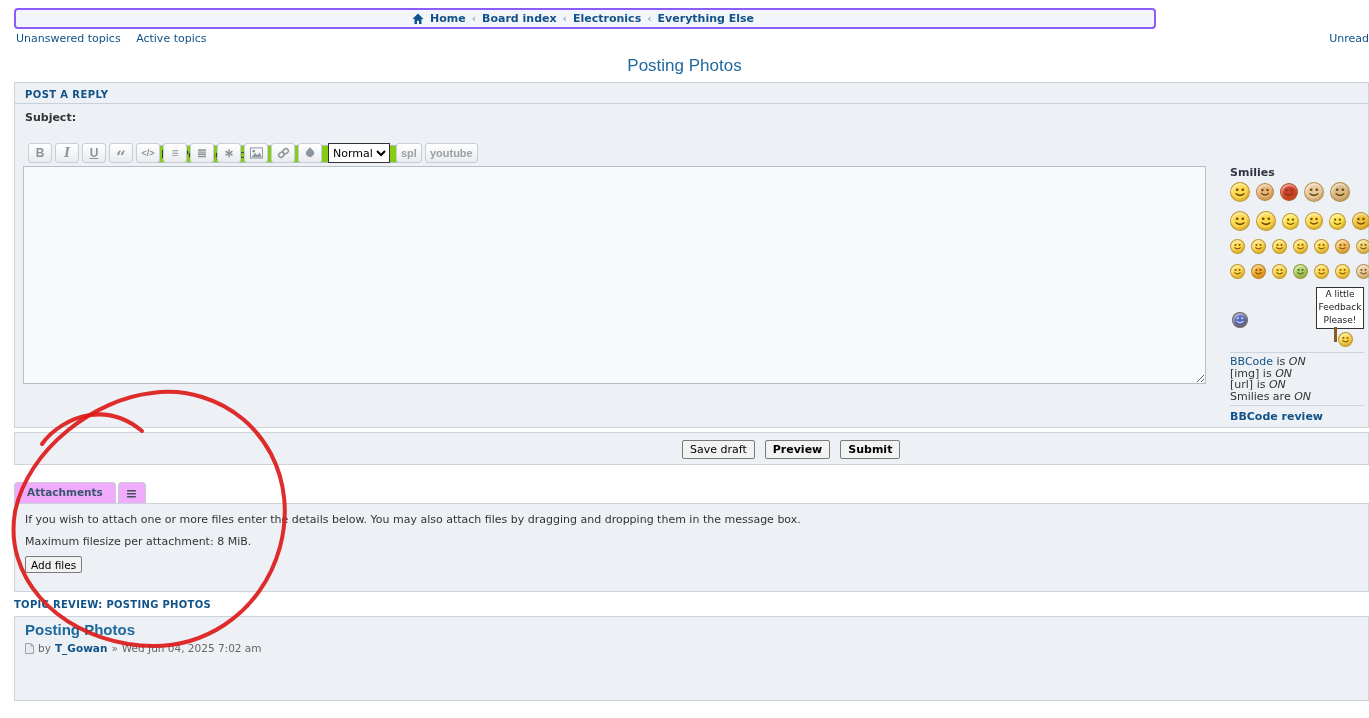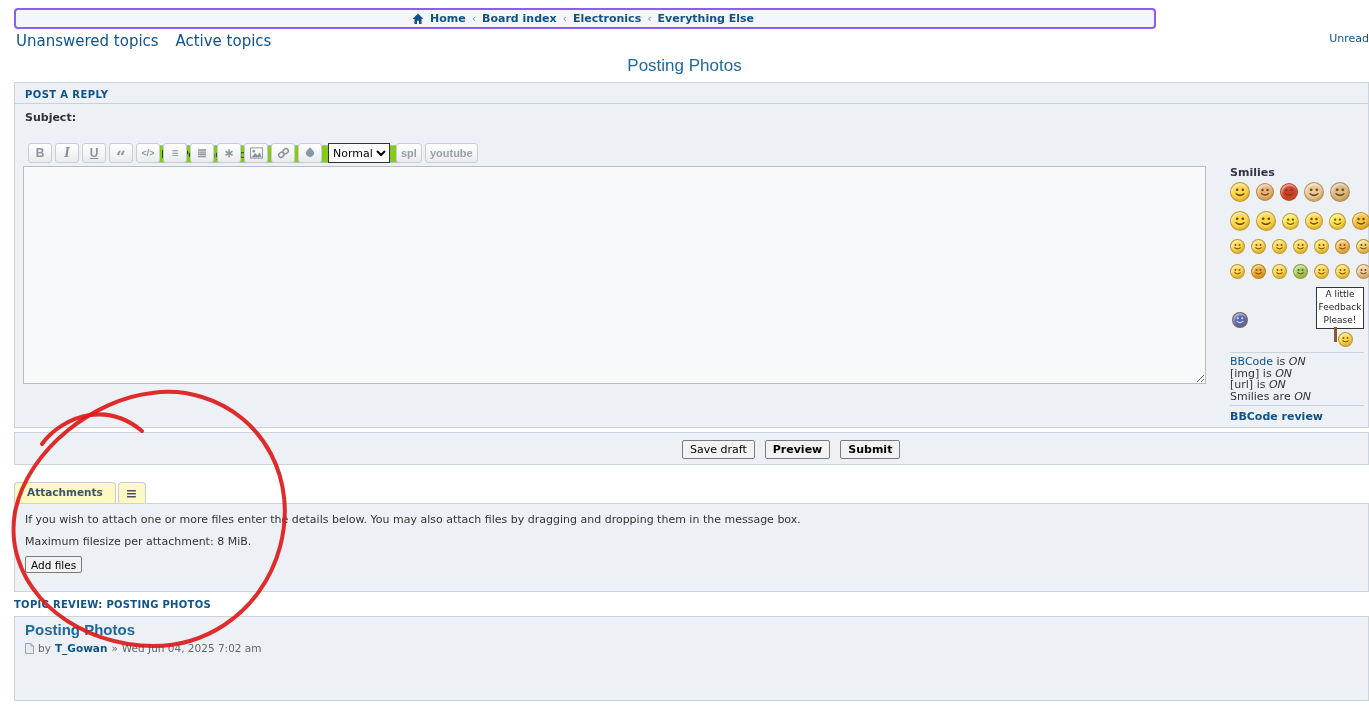--- a/index.html
+++ b/index.html
@@ -10,21 +10,21 @@
   a, .link { color:#105289; text-decoration:none; cursor:pointer; }
 
   
   .navbar { position:absolute; left:14px; top:8px; width:1142px; height:21px;
     background:#f2f5f9; border:2px solid #8b5cf6; border-radius:4px;
     display:flex; align-items:center; padding:0 8px;justify-content:center; }
   .crumb { font-weight:bold; color:#105289; margin:0 4px; font-size:11px; }
   .crumb-sep { color:#7d93a8; margin:0 2px; font-size:11px; }
   .home-icon { width:12px; height:12px; margin-right:2px; }
 
-  .toplinks { position:absolute; left:16px; top:32px; font-size:15px; }
+  .toplinks { position:absolute; left:16px; top:32px; font-size:11px; }
   .toplinks span { margin-right:12px; }
   .unread-link { position:absolute; right:0px; top:32px; font-size:11px; }
 
   .page-title { position:absolute; left:0; top:56px; width:1369px; text-align:center;
     font-size:17px; color:#1f699c; font-family:"Liberation Sans",sans-serif; }
 
   
   .panel { background:#edf0f4; border:1px solid #ccd3da; }
   .form-panel { position:absolute; left:14px; top:82px; width:1355px; height:346px; }
   .panel-header { height:21px; border-bottom:1px solid #c8d1d9; padding:6px 0 0 10px;
@@ -74,21 +74,21 @@
   
   .actions-band { position:absolute; left:14px; top:432px; width:1355px; height:33px; }
   .actions { position:absolute; left:667px; top:7px; display:flex; gap:10px; }
   .act-btn { height:19px; padding:1px 7px; font-size:11px; background:#f2f2f2;
     border:1px solid #7b7b7b; border-radius:2px; color:#000; cursor:pointer;
     font-family:"DejaVu Sans",sans-serif; }
   .act-btn.strong { font-weight:bold; }
 
   
   .attach-tabs { position:absolute; left:14px; top:482px; display:flex; gap:2px; align-items:flex-end; }
-  .tab { height:21px; padding:3px 12px 0; background:#fef9c3; border:1px solid #c6ccd2;
+  .tab { height:21px; padding:3px 12px 0; background:#f0abfc; border:1px solid #c6ccd2;
     border-bottom:none; border-radius:4px 4px 0 0; font-size:10.5px; font-weight:bold;
     color:#3a566f; cursor:pointer; }
   .tab.icon-tab { padding:0 7px; font-size:14px; color:#44525f; line-height:20px; }
   .attach-panel { position:absolute; left:14px; top:503px; width:1355px; height:89px; }
   .attach-line1 { position:absolute; left:10px; top:9px; }
   .attach-line2 { position:absolute; left:10px; top:31px; }
   .addfiles-btn { position:absolute; left:10px; top:52px; height:17px; padding:1px 5px;
     font-size:10.5px; background:#f2f2f2; border:1px solid #7b7b7b; border-radius:2px; cursor:pointer;
     font-family:"DejaVu Sans",sans-serif; }
 

